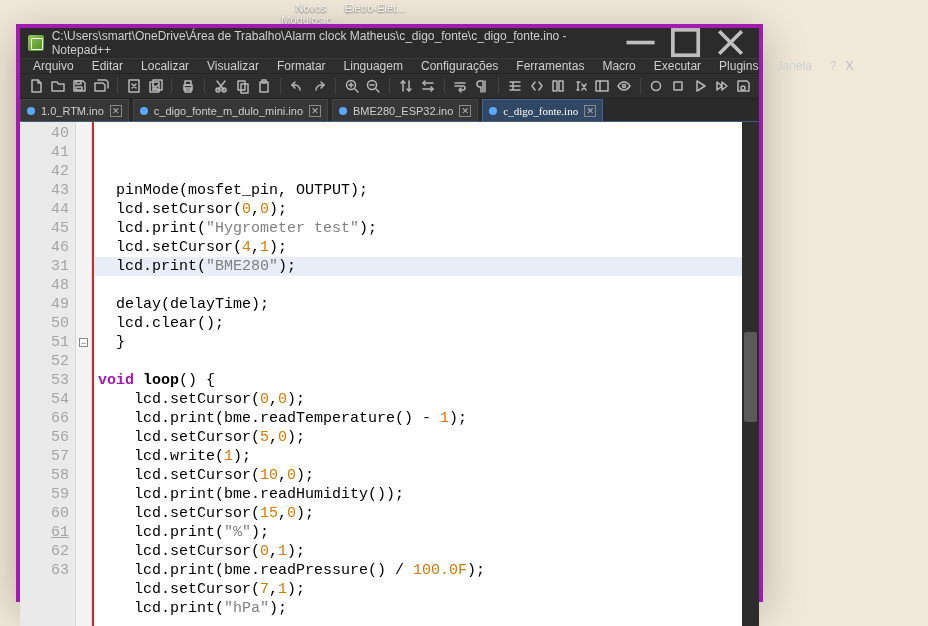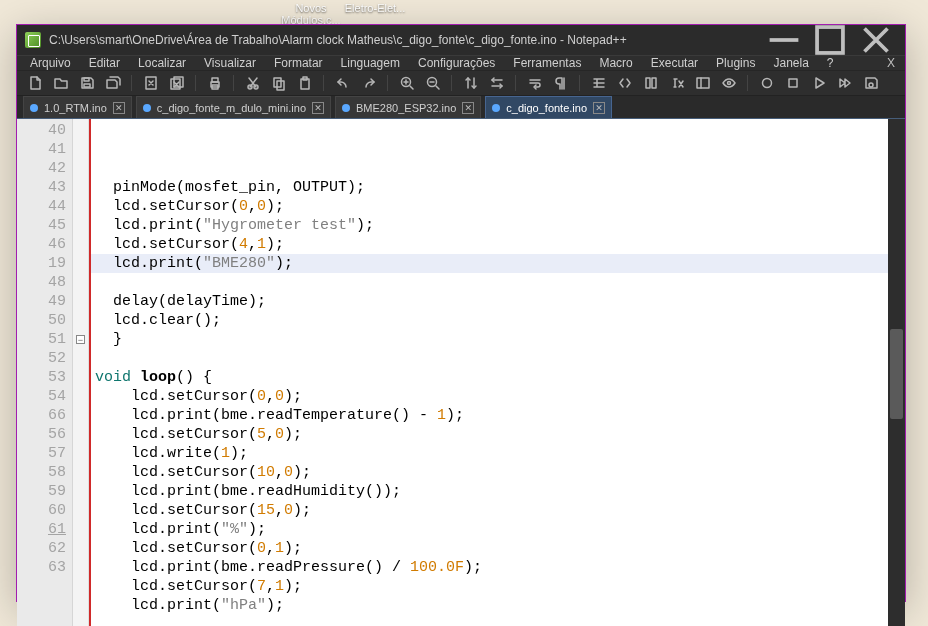--- a/index.html
+++ b/index.html
@@ -1,55 +1,55 @@
 <!DOCTYPE html>
 <html><head>
 <meta charset="utf-8">
 <style>
   * { margin: 0; padding: 0; box-sizing: border-box; }
   html, body { height: 100%; background: #f0e8d8; font-family: "Segoe UI", Tahoma, sans-serif; overflow: hidden; }
   .desk-icon { position: fixed; color: #fff; font-size: 11px; text-align: center; width: 70px; text-shadow: 0 1px 2px rgba(0,0,0,.6); line-height: 12px; }
   .app {
-    position: absolute; left: 16px; top: 24px; width: 890px; height: 578px;
+    position: absolute; left: 16px; top: 24px; width: 747px; height: 578px;
     background: #2b2b2b; display: flex; flex-direction: column;
-    box-shadow: 0 10px 40px rgba(0,0,0,.25); border: 1px solid #a21caf;
+    box-shadow: 0 10px 40px rgba(0,0,0,.25); border: 4px solid #a21caf;
   }
   
   .titlebar { height: 30px; background: #2b2b2b; display: flex; align-items: center; padding: 0 6px 0 8px; color: #cfcfcf; font-size: 12px; }
   .titlebar .appicon { width: 16px; height: 16px; background: linear-gradient(135deg,#8fd05a,#4a8a22); border-radius: 2px; margin-right: 8px; position: relative; }
   .titlebar .appicon:after{content:""; position:absolute; left:3px; top:3px; width:10px; height:10px; border:1px solid #fff; border-radius:1px;}
   .titlebar .spacer { flex: 1; }
   .winbtn { width: 46px; height: 30px; display: flex; align-items: center; justify-content: center; color: #bfbfbf; font-size: 13px; cursor: default; }
   
   .menubar { height: 22px; background: #2e2e2e; display: flex; align-items: stretch; color: #cfcfcf; font-size: 12px; padding-left: 4px; border-top:1px solid #3a3a3a; }
   .menubar .mi { padding: 0 9px; display: flex; align-items: center; cursor: default; }
   .menubar .gap { flex: 1; }
   .menubar .mx { width: 28px; display: flex; align-items: center; justify-content: center; color: #bfbfbf; }
   
   .toolbar { height: 32px; background: #2e2e2e; display: flex; align-items: center; padding: 0 6px; gap: 2px; border-top:1px solid #262626; border-bottom:1px solid #222; }
   .tbtn { width: 24px; height: 24px; display: flex; align-items: center; justify-content: center; color: #b6b6b6; border-radius: 2px; }
   .tsep { width: 6px; height: 22px; margin: 0 2px; position: relative; }
   .tsep:after { content:""; position:absolute; left:2px; top:3px; bottom:3px; width:0; border-left:1px solid #444; }
   .tbtn svg { width: 16px; height: 16px; stroke: #b6b6b6; fill: none; stroke-width: 1.5; stroke-linecap: round; stroke-linejoin: round; }
   
-  .tabstrip { height: 24px; background: #2a2a2a; display: flex; align-items: end; padding-left: 6px; gap: 4px; border-bottom: 1px solid #465d79; }
+  .tabstrip { height: 24px; background: #2a2a2a; display: flex; align-items: end; gap: 4px; border-bottom: 1px solid #465d79; }
   .tab { height: 22px; display: flex; align-items: center; background: #373737; color: #cfcfcf; font-size: 11px; padding: 0 6px 0 6px; border: 1px solid #444; border-bottom: none; gap: 6px; cursor: default; }
-  .tab.active { background: #314864; border-color: #476590; color:#fff; }
+  .tab.active { background: #314864; border-color: #476590; color:#fff;font-family:Liberation Serif, serif; }
   .tab .dot { width: 8px; height: 8px; border-radius: 50%; background:#5aa8ff; flex:none; }
   .tab .x { width:12px; height:12px; border:1px solid #888; font-size:9px; line-height:10px; text-align:center; color:#bbb; flex:none;}
   
   .editor { flex: 1; display: flex; position: relative; background: #fff; }
   .gutter { width: 56px; background: #eaeaea; color: #a4a4a4; font-family: Consolas, "Courier New", monospace; font-size: 15px; text-align: right; padding: 2px 6px 2px 0; user-select:none; border-right:1px solid #d6d6d6; }
   .foldcol { width: 16px; background: #f4f4f4; position: relative; border-right:1px solid #e0e0e0; }
   .foldcol .mark { position:absolute; left:3px; width:9px; height:9px; border:1px solid #888; background:#fff; color:#666; font-size:9px; line-height:8px; text-align:center; }
   .marginbar { width: 2px; background: #d02a2a; }
   .code { flex: 1; font-family: Consolas, "Courier New", monospace; font-size: 15px; color: #000; padding: 2px 0 2px 4px; line-height: 19px; white-space: pre; position: relative; overflow:hidden; }
   .code .hl { position:absolute; left:0; right:0; height:19px; background:#e9edf8; z-index:0;}
   .code .lines { position:relative; z-index:1; }
-  .tok-kw { color:#0f766e; font-weight:normal; }
+  .tok-kw { color:#a21caf; font-weight:bold; }
   .tok-fn { font-weight:bold; color:#000; }
   .tok-num { color:#d17b00; }
   .tok-str { color:#808080; }
   .tok-ns { color:#000; }
   .scrollbar { width: 17px; background:#2d2d2d; position:relative; }
   .scrollbar .thumb { position:absolute; left:2px; right:2px; top:210px; height:90px; background:#5a5a5a; border-radius:2px; }
 </style>
 </head>
 <body>
 
@@ -304,21 +304,21 @@
 
   <div class="editor">
     <div class="gutter">
         <div style="height: 19px; line-height: 19px;">40</div>
         <div style="height: 19px; line-height: 19px;">41</div>
         <div style="height: 19px; line-height: 19px;">42</div>
         <div style="height: 19px; line-height: 19px;">43</div>
         <div style="height: 19px; line-height: 19px;">44</div>
         <div style="height: 19px; line-height: 19px;">45</div>
         <div style="height: 19px; line-height: 19px;">46</div>
-        <div style="height: 19px; line-height: 19px;">19</div>
+        <div style="height: 19px; line-height: 19px;">31</div>
         <div style="height: 19px; line-height: 19px;">48</div>
         <div style="height: 19px; line-height: 19px;">49</div>
         <div style="height: 19px; line-height: 19px;">50</div>
         <div style="height: 19px; line-height: 19px;">51</div>
         <div style="height: 19px; line-height: 19px;">52</div>
         <div style="height: 19px; line-height: 19px;">53</div>
         <div style="height: 19px; line-height: 19px; margin-left: 24px;">54</div>
         <div style="height: 19px; line-height: 19px;">66</div>
         <div style="height: 19px; line-height: 19px; padding-left: 27px;">56</div>
         <div style="height: 19px; line-height: 19px;">57</div>

